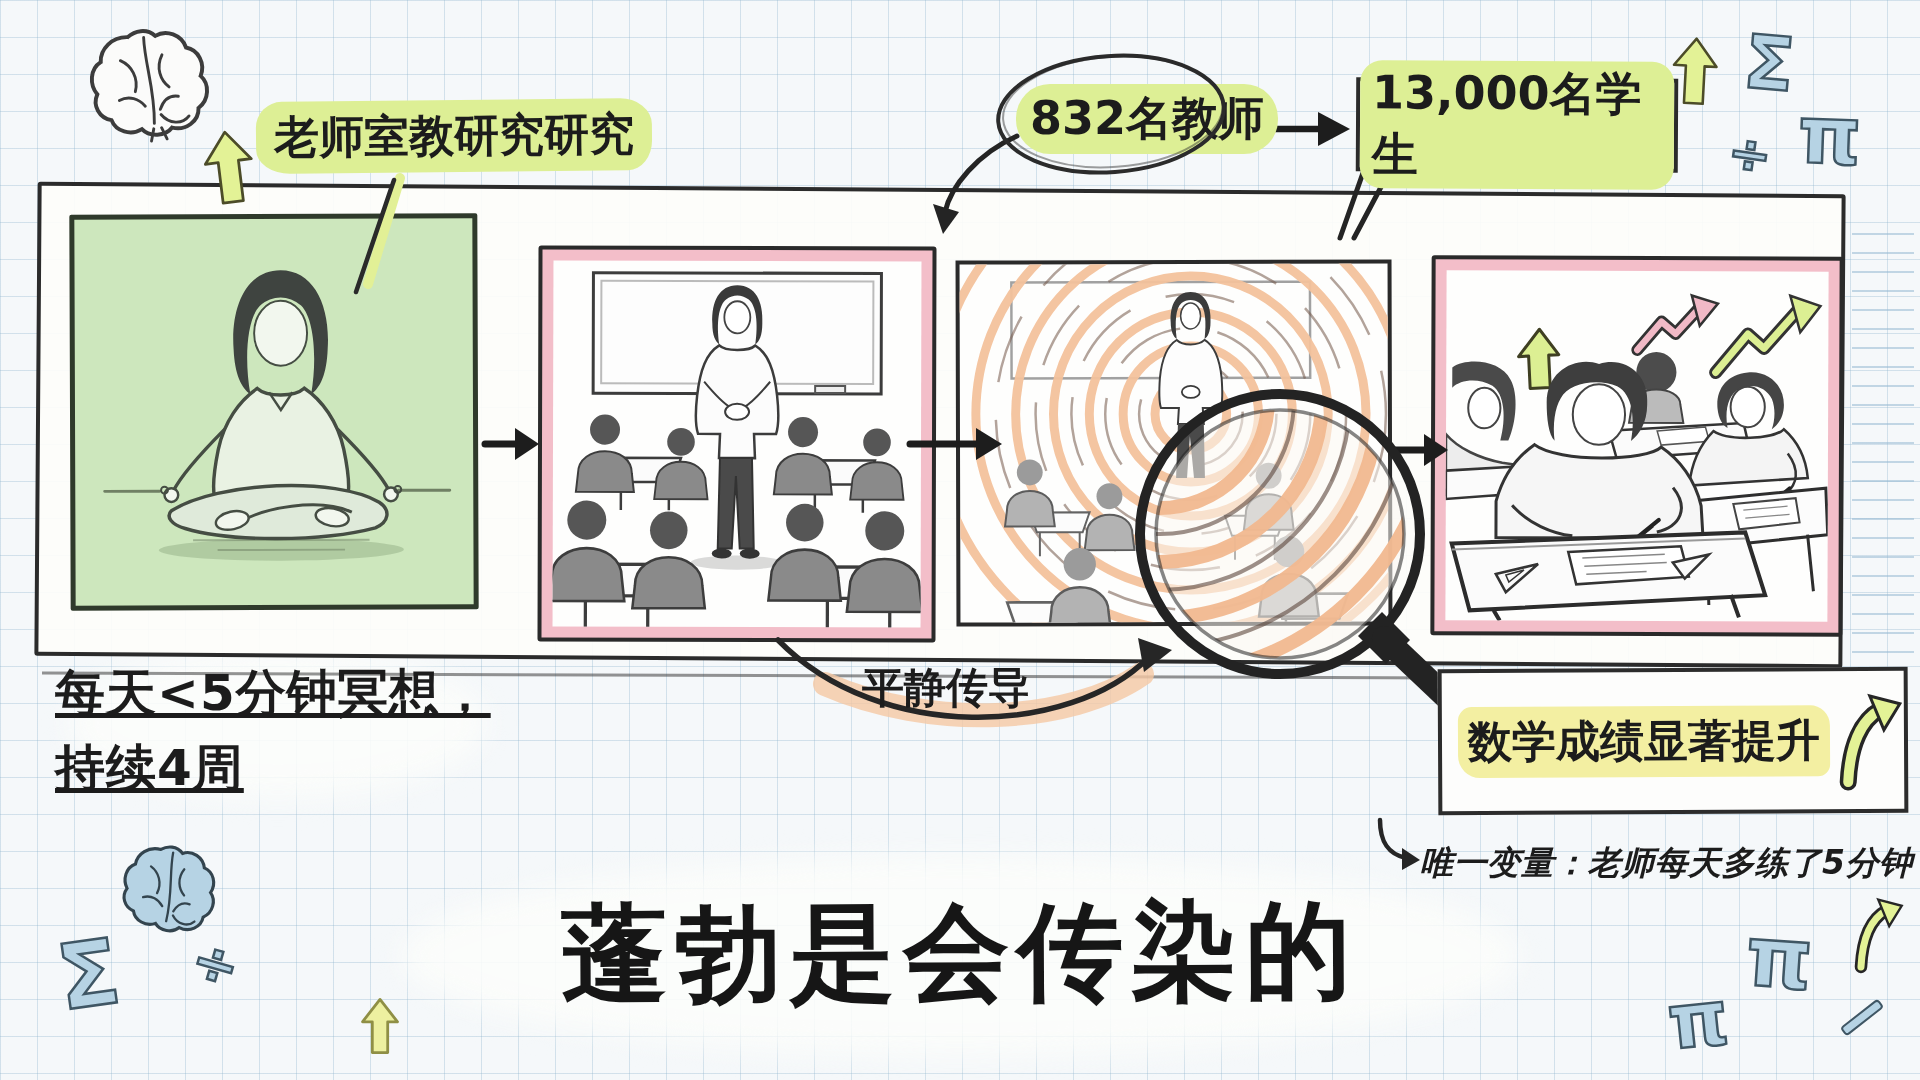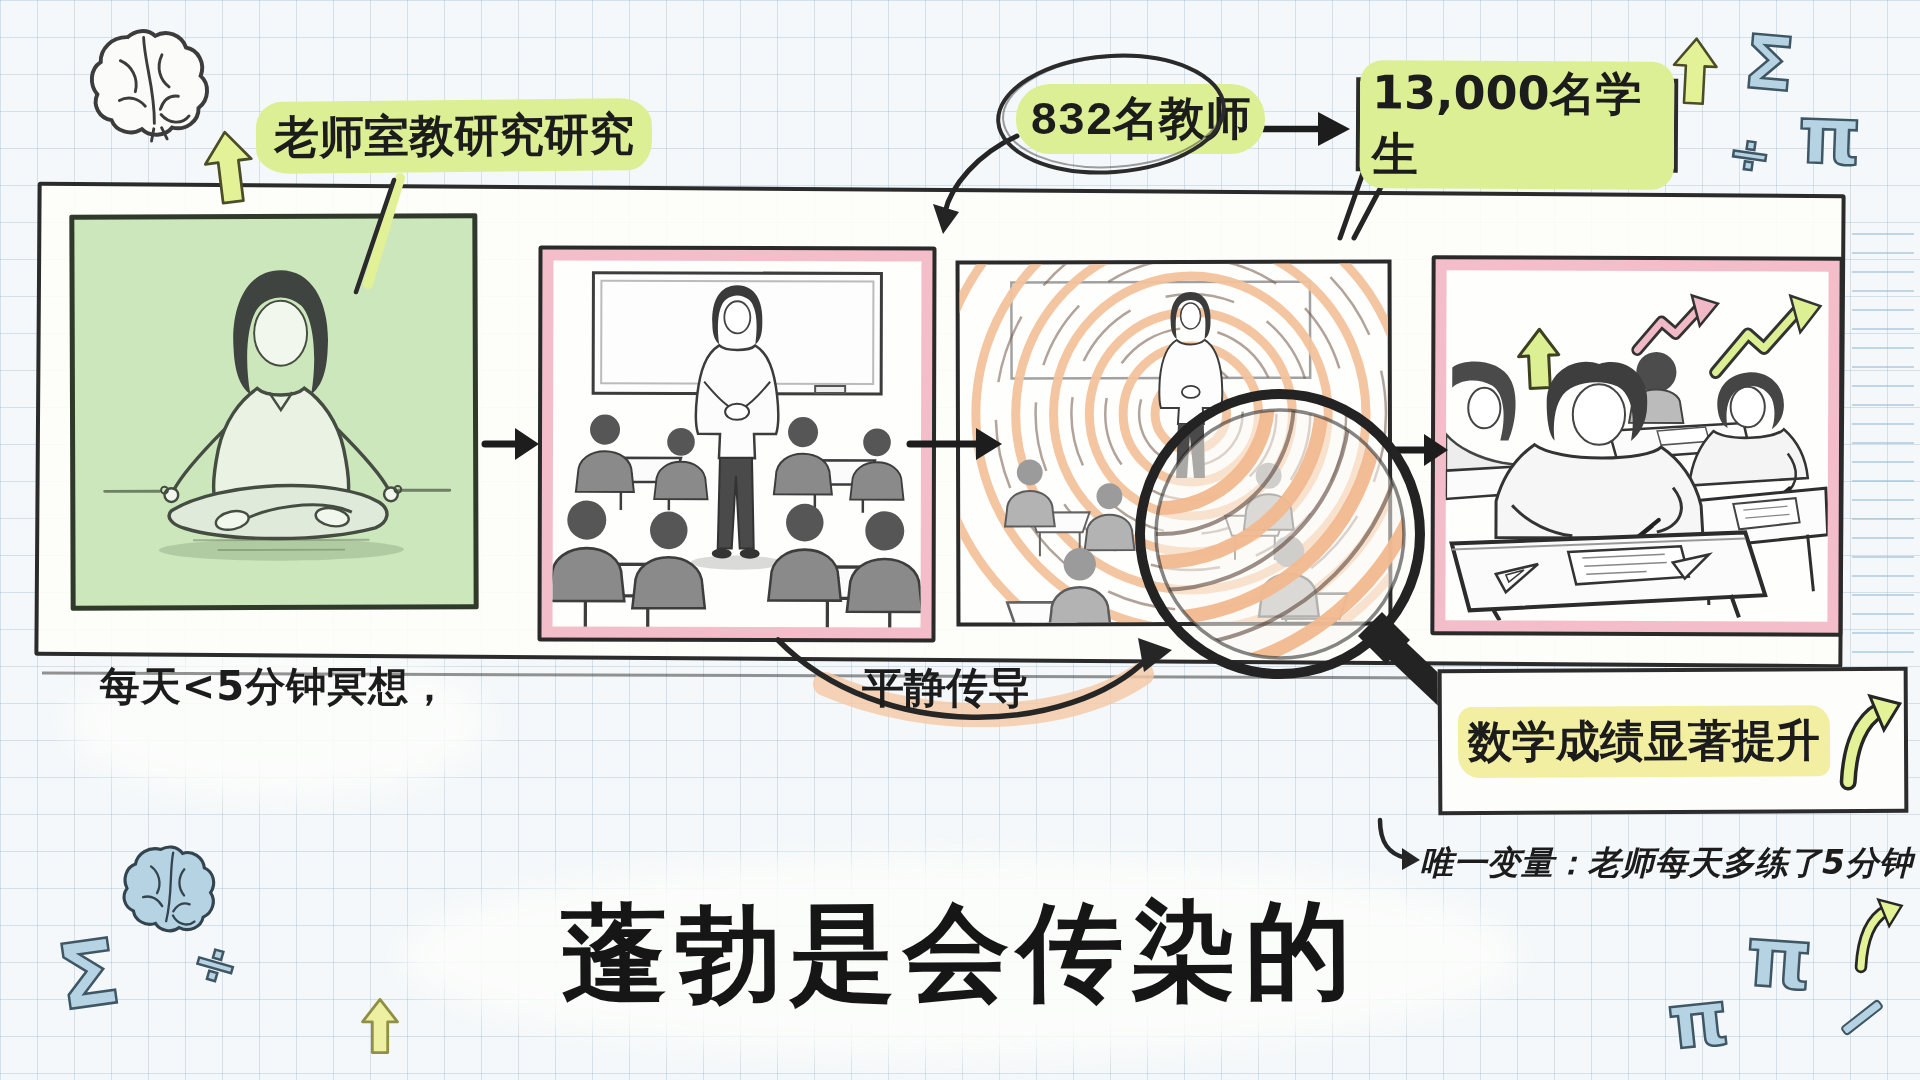--- a/index.html
+++ b/index.html
@@ -27,24 +27,24 @@
     background:repeating-linear-gradient(180deg, rgba(150,185,210,.55) 0 2px, transparent 2px 19px);}
   
   .panel{z-index:10;overflow:hidden;}
   .panel svg{display:block;width:100%;height:100%;}
   .panel-green{left:70px;top:214px;width:408px;height:396px;background:#cde7bd;border:5px solid #2f3a2b;transform:rotate(-.2deg);border-radius:2px;}
   .pink-frame{border:4px solid #2a2a2a;background:#f3bec9;z-index:10;border-radius:3px;}
   .pink-frame .inner{position:absolute;inset:11px;background:#fefefd;overflow:hidden;}
   .pink-frame .inner svg{display:block;width:100%;height:100%;}
   .panel-plain{left:956px;top:260px;width:436px;height:366px;border:4px solid #2a2a2a;background:#fefefd;transform:rotate(-.15deg);}
   
-  .cap{left:55px;top:656px;width:440px;text-align:center;font-size:40px;font-weight:700;line-height:1.5;z-index:20;letter-spacing:1px;}
+  .cap{left:55px;top:656px;width:440px;text-align:left;font-size:50px;font-weight:700;line-height:1.5;z-index:20;letter-spacing:1px;text-decoration:underline;}
   .hl-green{background:#ddef95;border-radius:26px 32px 24px 34px/26px 26px 30px 24px;padding:6px 18px;display:inline-block;}
   .study-label{left:256px;top:100px;z-index:40;font-size:45px;font-weight:700;transform:rotate(-.6deg);}
-  .teachers{left:1016px;top:84px;z-index:41;font-size:46px;font-weight:700;font-family:Liberation Mono, monospace;}
+  .teachers{left:1016px;top:84px;z-index:41;font-size:46px;font-weight:700;}
   .teachers .hl-green{padding:4px 14px;border-radius:34px;}
   .students-box{left:1356px;top:78px;width:322px;height:94px;border:4px solid #2b2b2b;background:#fbfcf9;z-index:40;
     display:flex;align-items:center;justify-content:center;transform:rotate(.3deg);font-size:46px;font-weight:700;}
   .students-box .hl-green{padding:2px 12px;border-radius:22px;}
   .calm-label{left:862px;top:660px;width:220px;text-align:left;font-size:42px;font-weight:700;z-index:35;}
   .score-box{left:1438px;top:668px;width:470px;height:146px;border:4px solid #2c2c2c;background:#fdfdfc;z-index:40;
     display:flex;align-items:center;padding-left:16px;transform:rotate(-.3deg);}
   .score-box .hl-yellow{background:#f3efa2;border-radius:14px 20px 12px 22px;padding:6px 10px;font-size:44px;font-weight:700;white-space:nowrap;}
   .note{left:1420px;top:841px;width:540px;font-size:33px;font-weight:700;z-index:40;letter-spacing:.5px;font-style:italic;}
   .main-title{left:380px;top:882px;width:1160px;text-align:center;font-size:106px;font-weight:800;letter-spacing:8px;z-index:50;transform:rotate(-.3deg);color:#161616;}
@@ -124,20 +124,21 @@
       <circle cx="91" cy="275" r="3.5" fill="none" stroke="#454d43" stroke-width="2"></circle>
       <circle cx="329" cy="275" r="3.5" fill="none" stroke="#454d43" stroke-width="2"></circle>
       <path d="M98,296 C146,266 266,262 310,288 C322,296 320,308 306,314 C252,328 158,328 112,314 C98,310 92,302 98,296 Z" fill="#dfeada" stroke="#454d43" stroke-width="3.5"></path>
       <path d="M158,314 C190,290 252,284 282,298" fill="none" stroke="#454d43" stroke-width="3"></path>
       <ellipse cx="160" cy="306" rx="17" ry="9" fill="#f2f7ee" stroke="#454d43" stroke-width="2.5" transform="rotate(-12 160 306)"></ellipse>
       <ellipse cx="262" cy="303" rx="17" ry="9" fill="#f2f7ee" stroke="#454d43" stroke-width="2.5" transform="rotate(10 262 303)"></ellipse>
     </svg>
   </div>
   <div class="abs cap">
     <div>每天&lt;5分钟冥想，</div>
+    <div>持续4周</div>
   </div>
 
   <svg class="abs" style="left:483px;top:424px;width:58px;height:40px;z-index:25;" viewBox="0 0 58 40">
     <path d="M2,20 L34,20" stroke="#1d1d1d" stroke-width="7" stroke-linecap="round"></path>
       <polygon points="32,4 56,20 32,36" fill="#1d1d1d"></polygon>
   </svg>
   <svg class="abs" style="left:908px;top:424px;width:98px;height:40px;z-index:25;" viewBox="0 0 98 40">
     <path d="M2,20 L70,20" stroke="#1d1d1d" stroke-width="7" stroke-linecap="round"></path>
       <polygon points="68,4 94,20 68,36" fill="#1d1d1d"></polygon>
   </svg>

